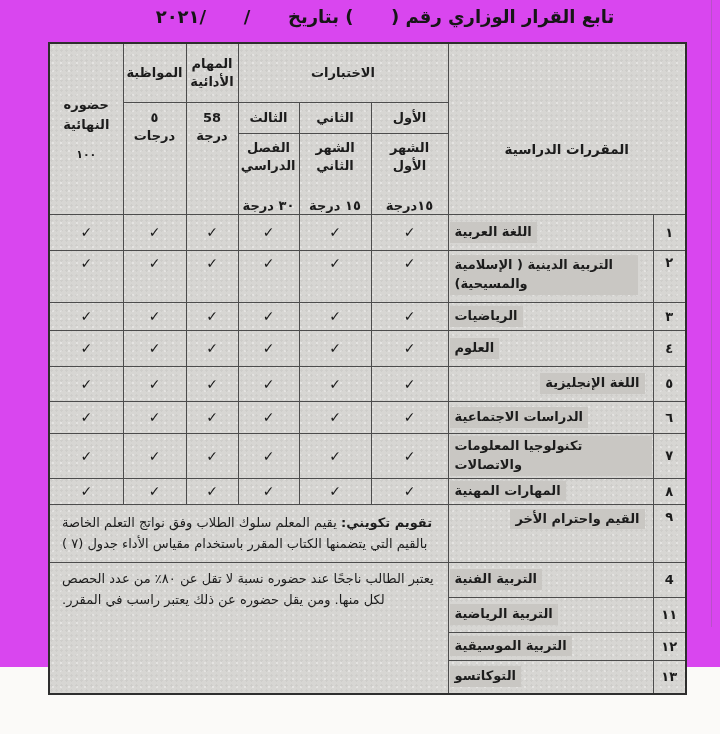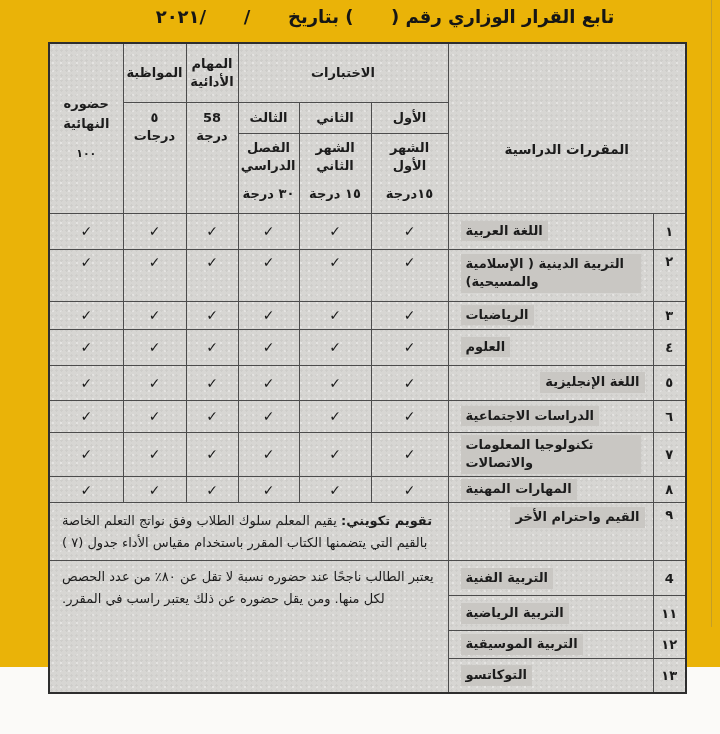--- a/index.html
+++ b/index.html
@@ -6,21 +6,21 @@
   body{
     width:720px;height:734px;
     background:#fbfaf8;
     font-family:"DejaVu Sans", sans-serif;
     color:#1c1c1c;
     overflow:hidden;
   }
   .page{
     position:relative;
     width:720px;height:667px;
-    background:#eab308;
+    background:#d946ef;
     direction:rtl;
   }
   .page::after{ 
     content:"";
     position:absolute;
     right:8px;top:0;bottom:40px;
     width:1px;
     background:rgba(110,110,110,.30);
   }
   .doc-title{
@@ -52,21 +52,21 @@
     border:1px solid #4c4c4c;
     background:transparent;
     font-size:13px;
     vertical-align:middle;
     padding:1px 3px;
     overflow:hidden;
   }
   td.c{text-align:center;font-weight:bold;line-height:1.35;}
   td.subhead{padding-top:42px;font-size:13.5px;}
   td.num{text-align:center;font-weight:bold;font-size:13px;}
-  td.sub{text-align:left;padding:2px 12px;font-weight:bold;}
+  td.sub{text-align:left;padding:2px 1px;font-weight:bold;}
   td.sub.start{text-align:right;padding-right:8px;}
   .hl{
     display:inline-block;
     background:#c9c7c3;
     padding:1px 5px;
     line-height:1.45;
     font-size:13px;
   }
   .hl.narrow{max-width:178px;}
   td.chk{text-align:center;}
@@ -74,21 +74,21 @@
   td.mkspan{
     vertical-align:top;
     text-align:center;
     font-weight:bold;
     padding-top:6px;
     white-space:pre-line;
     line-height:1.45;
   }
   td.exC{vertical-align:top;text-align:center;font-weight:bold;padding-top:5px;}
   td.exC .detail{line-height:1.4;}
-  td.exC .mk2{margin-top:11px;}
+  td.exC .mk2{margin-top:23px;}
   td.final{text-align:center;font-weight:bold;}
   td.final .fname{line-height:1.5;}
   td.final .fmarks{margin-top:14px;font-size:11px;}
   tr.row-top td.num, tr.row-top td.sub, tr.row-top td.chk{
     vertical-align:top;padding-top:4px;
   }
   td.note{
     text-align:left;
     line-height:1.65;
     font-size:13px;

